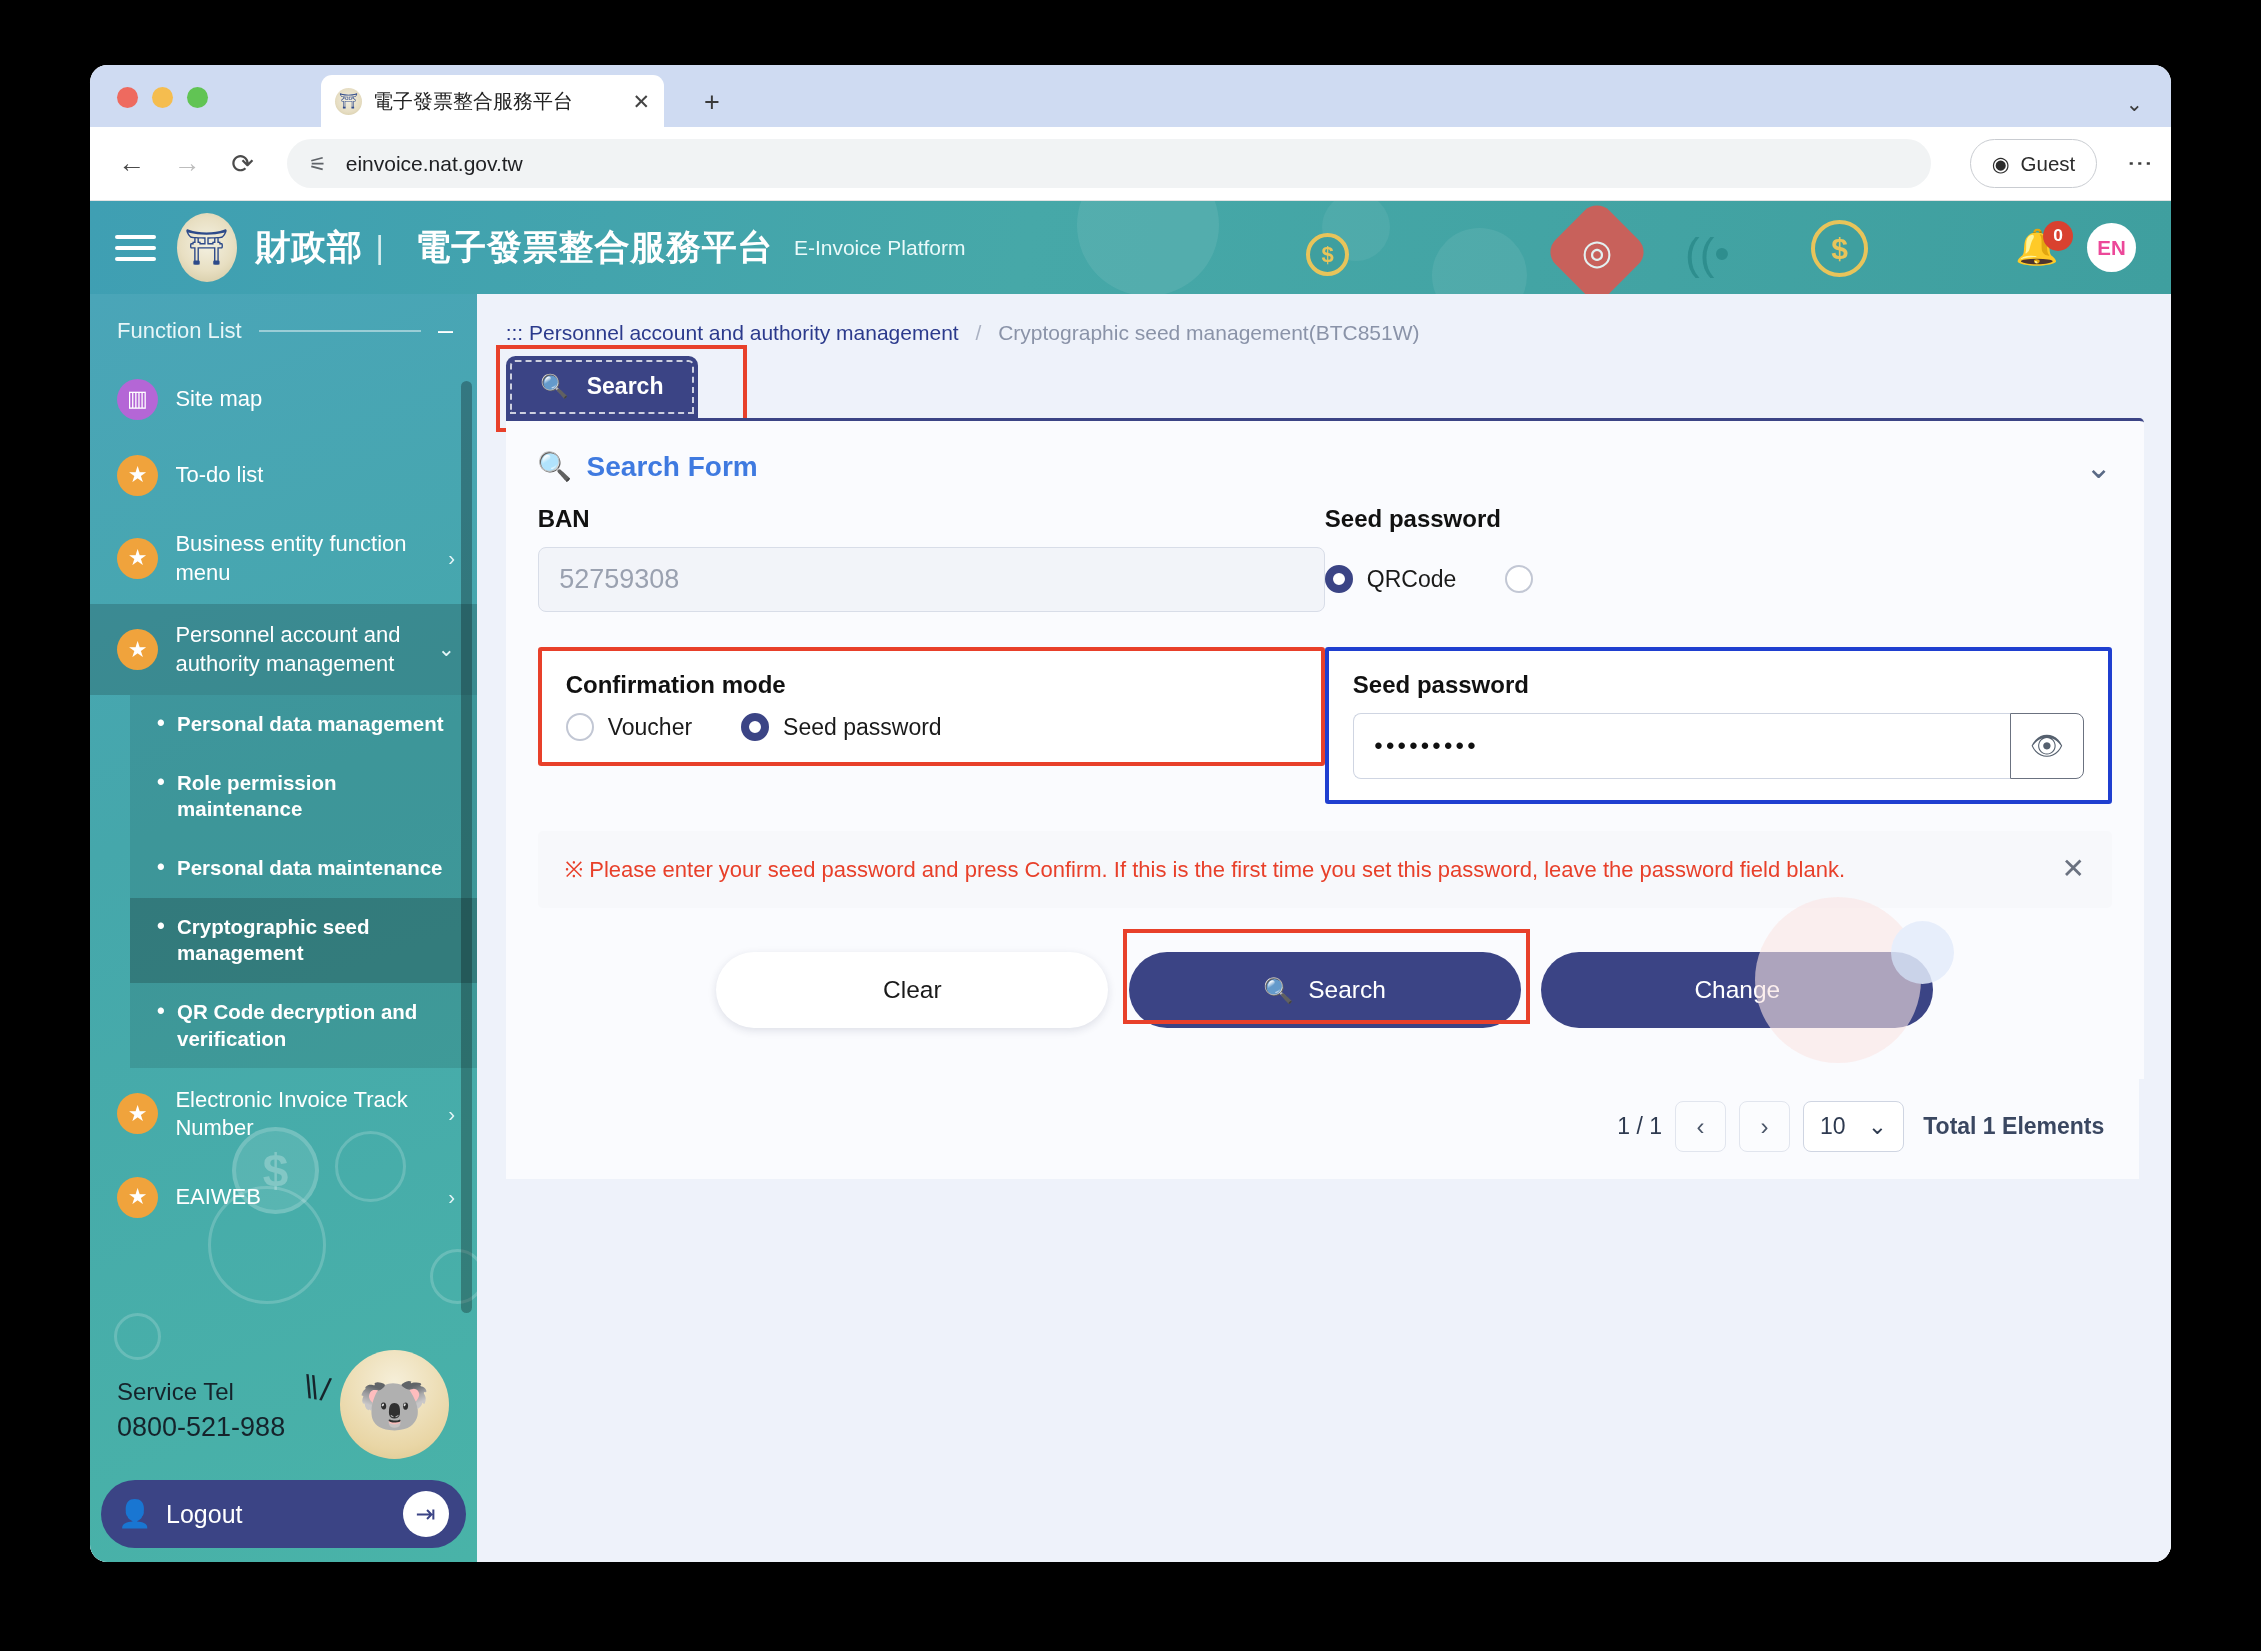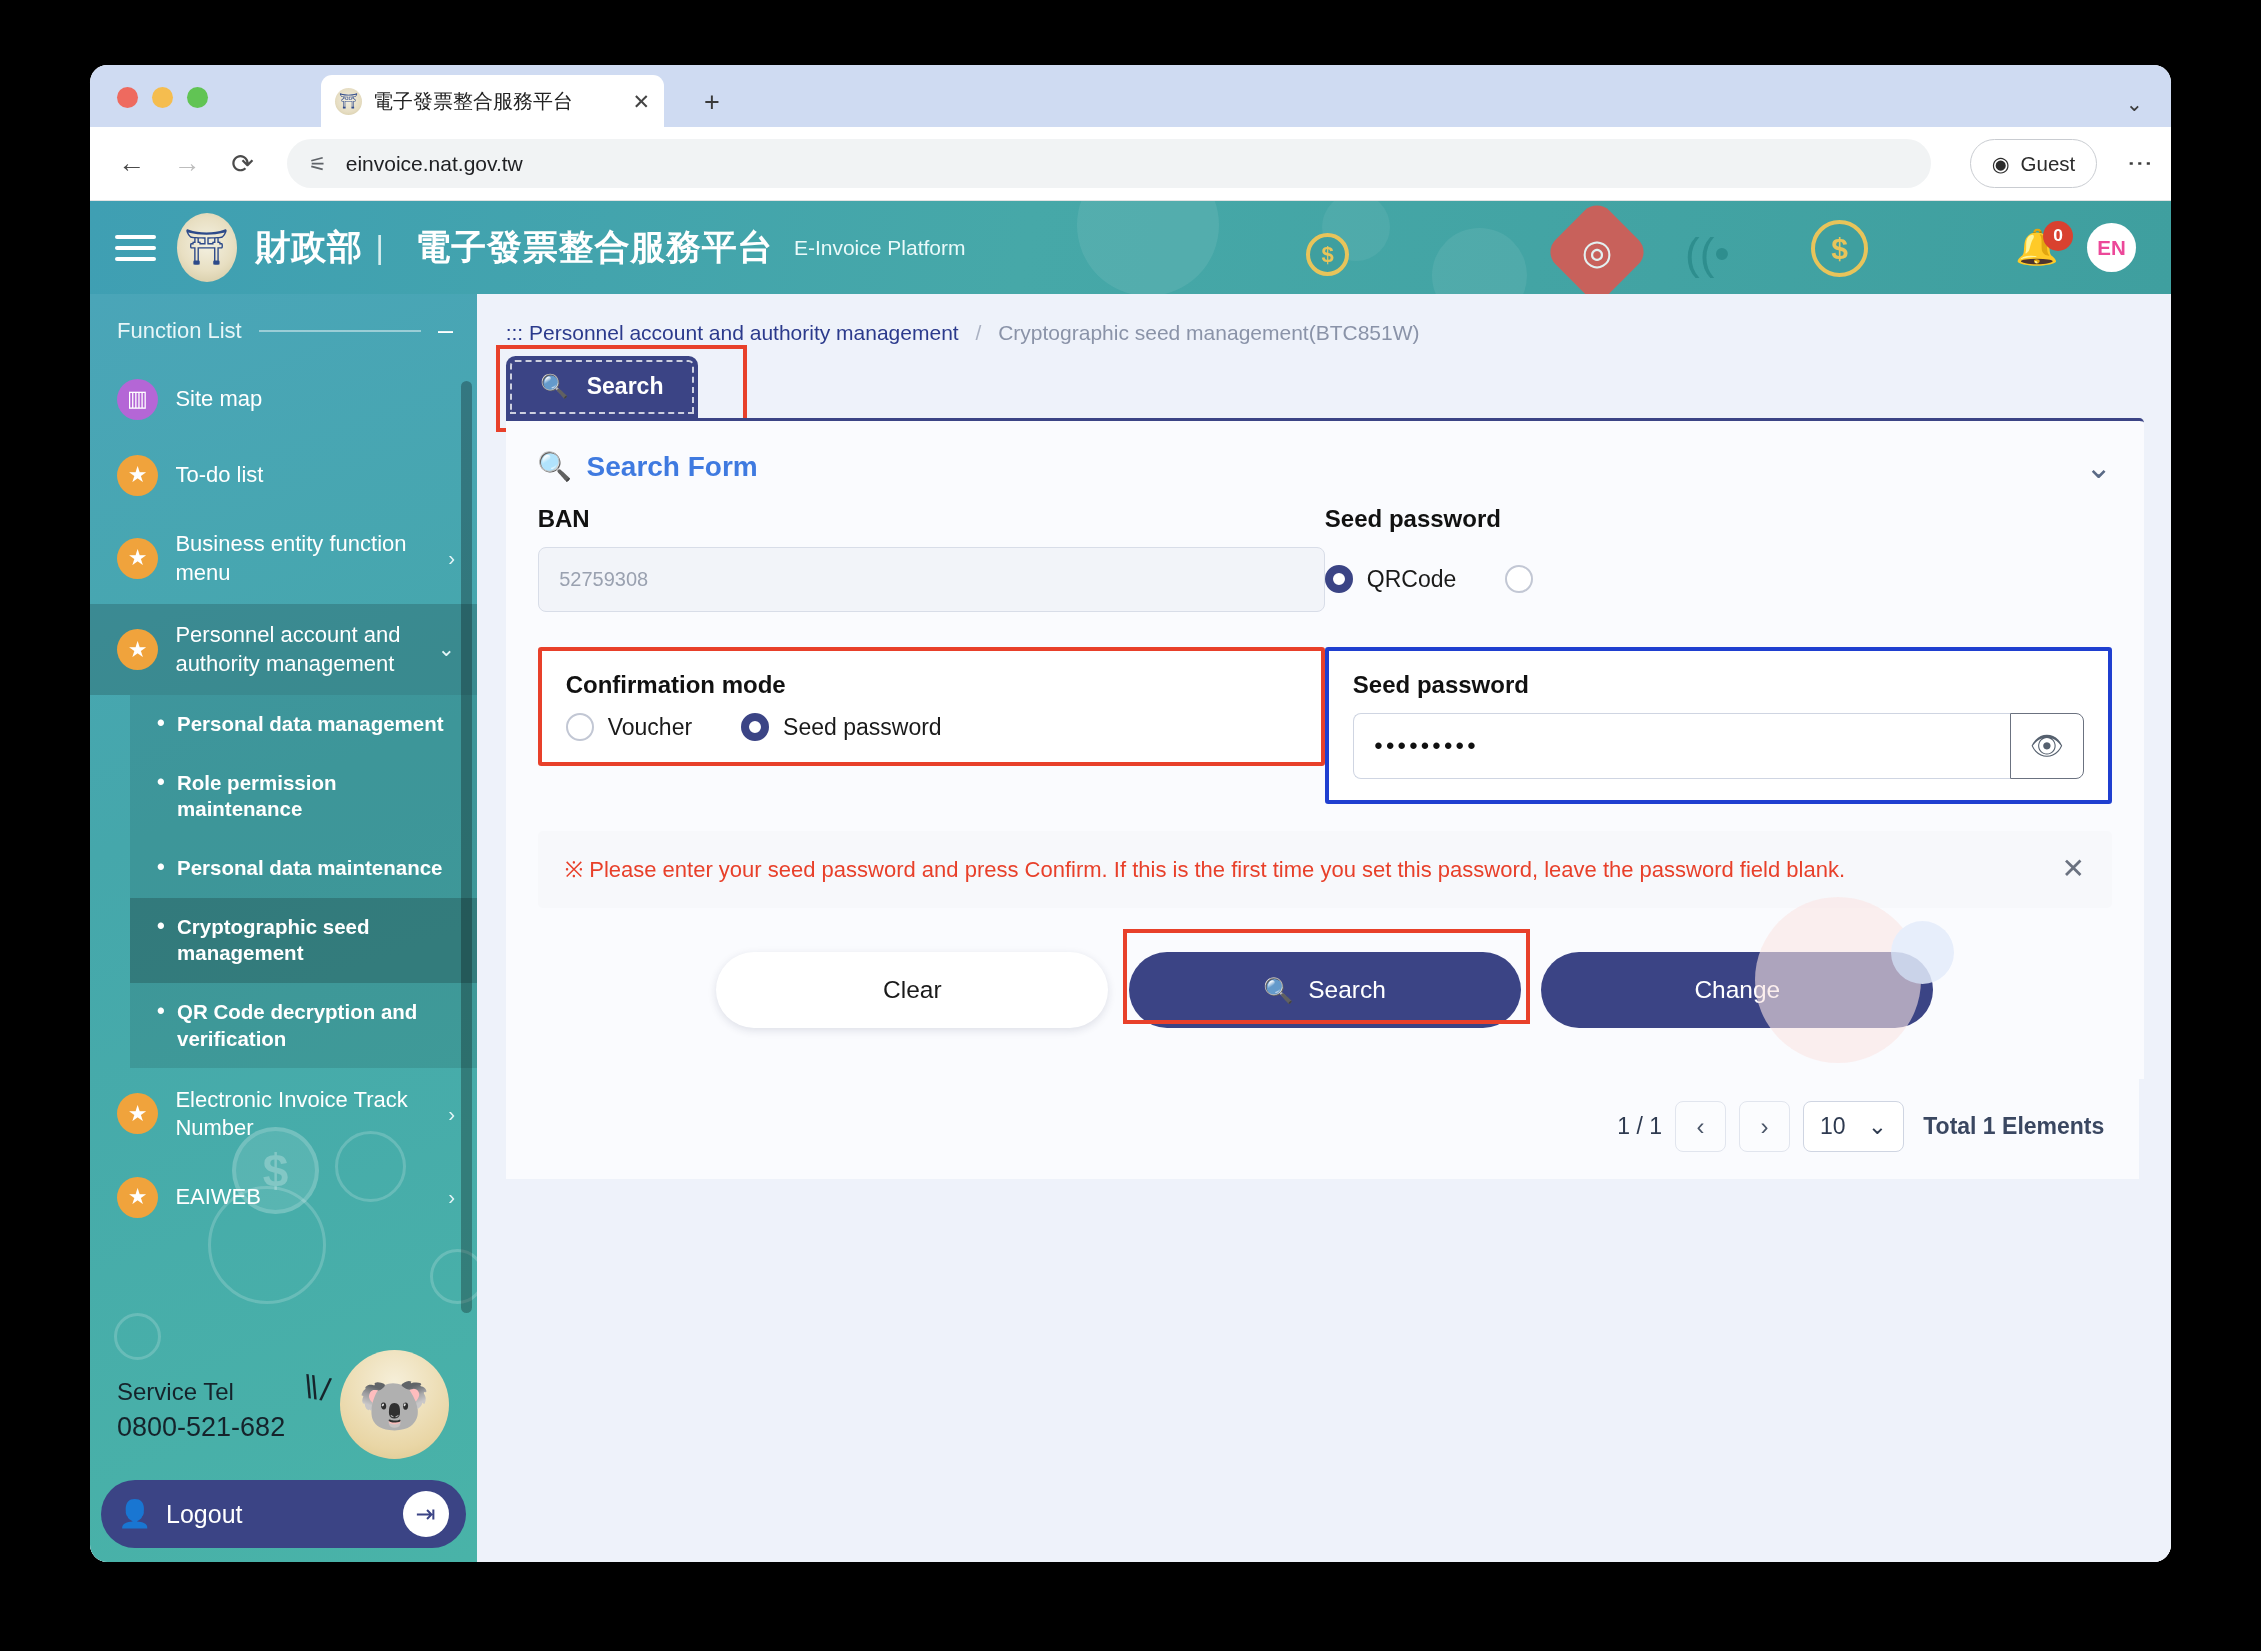--- a/index.html
+++ b/index.html
@@ -223,21 +223,21 @@
     display: flex; align-items: center; padding: 27px 32px 19px 32px;
   }
   .panel-title { font-size: 28px; color: #3f7ae0; font-weight: bold; display: flex; align-items: center; gap: 14px; }
   .panel-chev { margin-left: auto; font-size: 32px; color: #5a6a86; cursor: pointer; }
 
   .form-grid { display: flex; padding: 0 32px; }
   .col { flex: 1 1 50%; position: relative; }
   .field-label { font-size: 24px; font-weight: bold; color: #111; margin-bottom: 14px; }
   .text-input {
     width: 100%; height: 65px; border: 1.6px solid #d8dde8; border-radius: 8px;
-    background: #f2f4f9; color: #9aa1b0; font-size: 20px; padding: 0 20.5px;
+    background: #f2f4f9; color: #9aa1b0; font-size: 27px; padding: 0 20.5px;
     font-family: "Liberation Sans", sans-serif;
   }
   .radio-row { display: flex; align-items: center; gap: 49px; }
   .radio { display: flex; align-items: center; gap: 14px; font-size: 23px; color: #1a1a1a; cursor: pointer; }
   .rdot { width: 28px; height: 28px; border-radius: 50%; border: 2.4px solid #c2c7d4; background: #fff; flex: 0 0 auto; }
   .rdot.on { border: 8.7px solid #3b4485; background: #fff; }
 
   .mode-box {
     position: relative; border: 4px solid #e8402a; border-radius: 3.2px;
     padding: 20.5px 24px 20.5px 24px; background: #fff;
@@ -426,21 +426,21 @@
           <div class="nav-item">
             <span class="nav-ico ico-star">★</span>
             <span class="nav-label">EAIWEB</span>
             <span class="nav-chev">›</span>
           </div>
 
           <div class="side-scroll"></div>
 
           <div class="svc">
             <div>Service Tel</div>
-            <div class="tel">0800-521-682</div>
+            <div class="tel">0800-521-988</div>
           </div>
           <span class="koala-lines">\\ /</span>
           <div class="koala">🐨</div>
 
           <div class="logout">
             <span class="logout-ico">👤</span>
             <span>Logout</span>
             <span class="logout-out">⇥</span>
           </div>
         </div>

